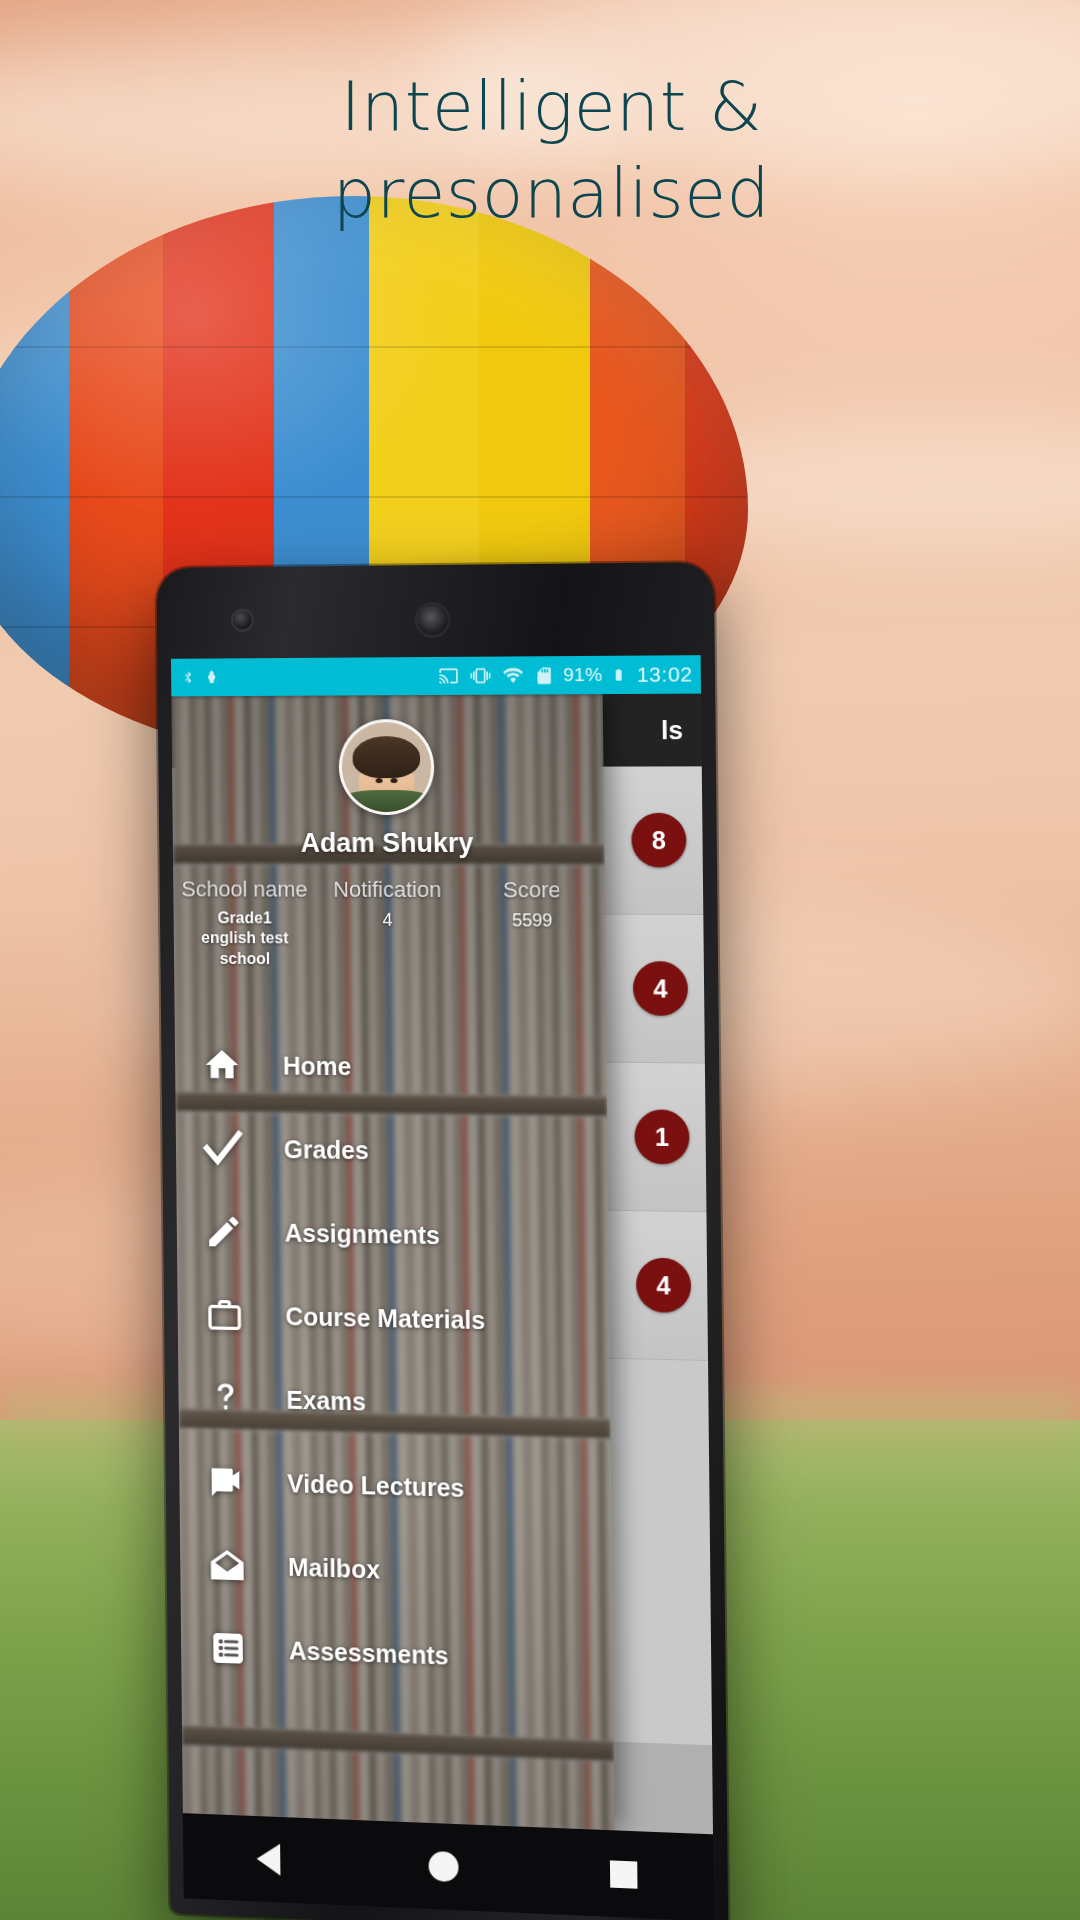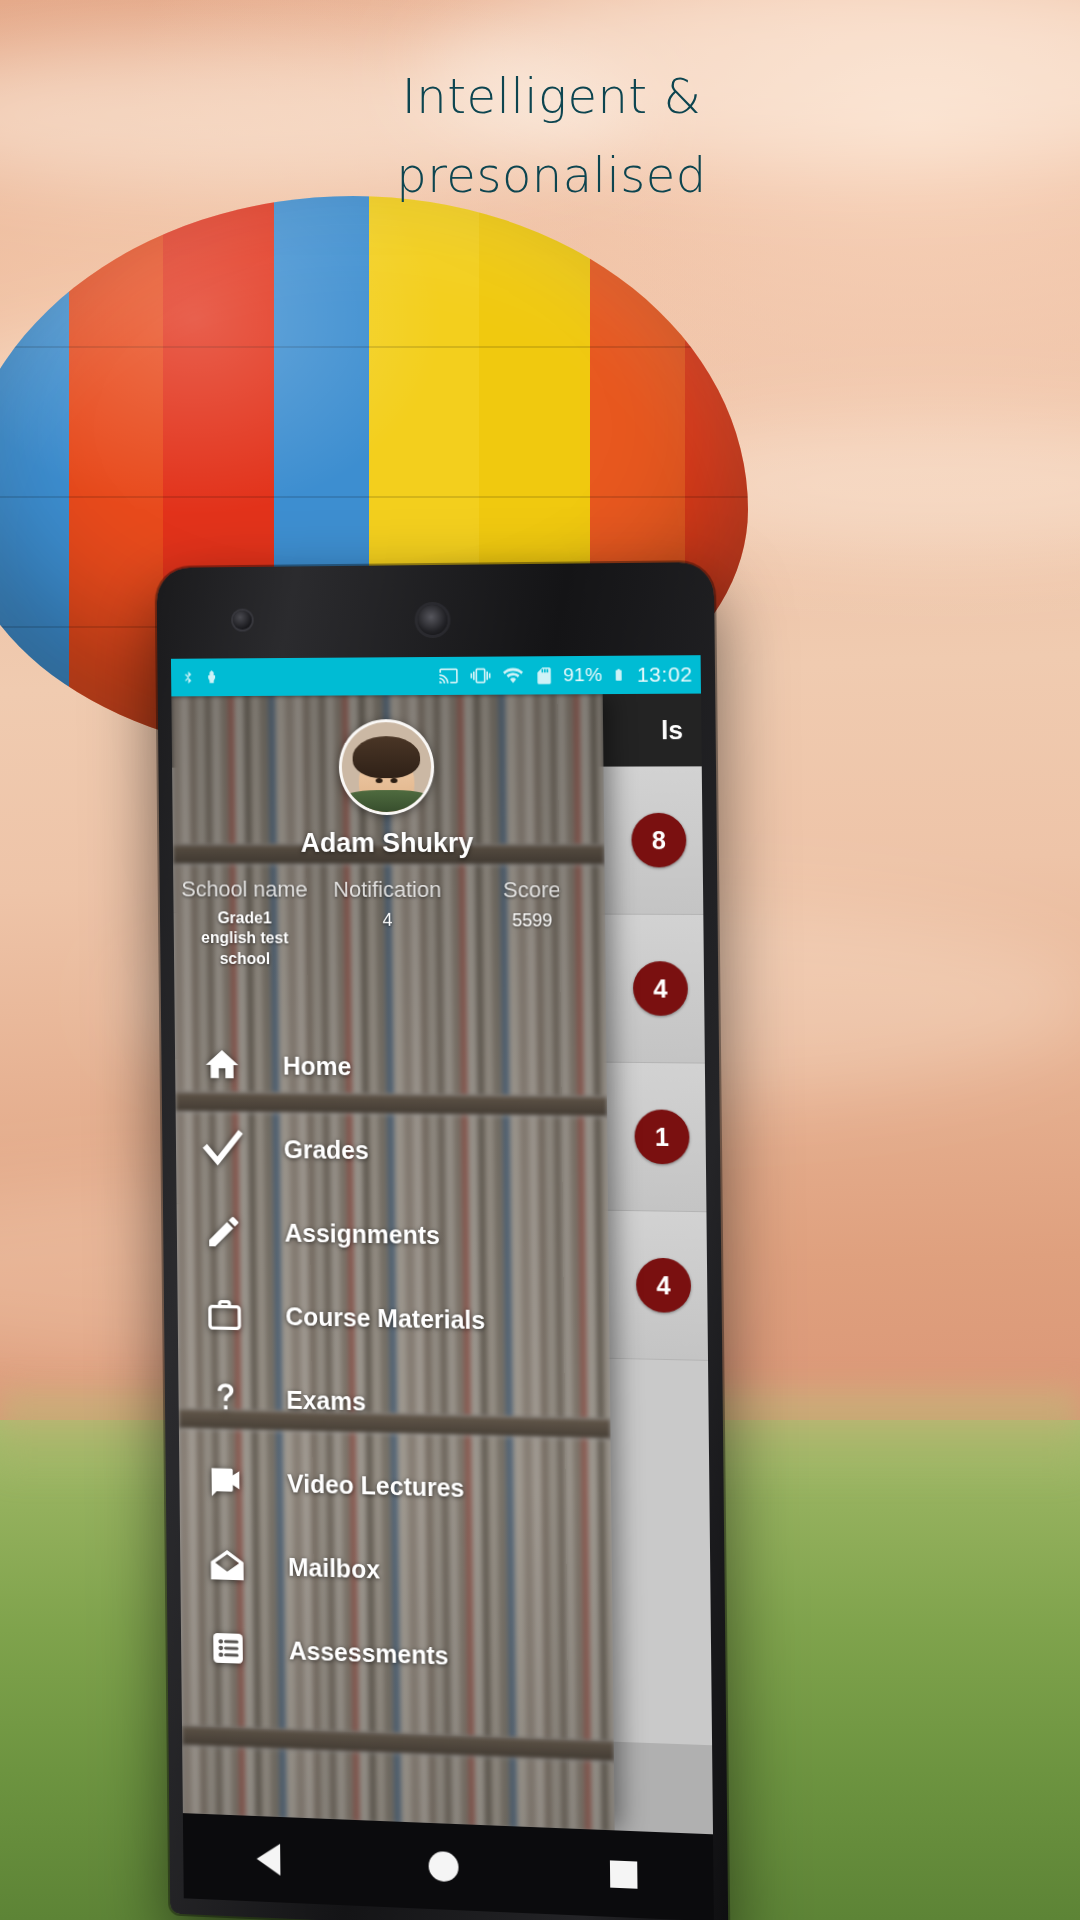--- a/index.html
+++ b/index.html
@@ -71,27 +71,27 @@
 
   
   #headline {
     position:absolute; left:0; top:72px; width:1080px;
     text-align:center; z-index:6;
   }
   #headline .ln {
     display:block;
     font-family:"DejaVu Sans", sans-serif;
     font-weight:300;
-    font-size:48px;
+    font-size:68px;
     line-height:1.02;
     letter-spacing:.5px;
     color:#0d4550;
     padding-left:23px;
   }
-  #headline .ln2 { margin-top:30px; }
+  #headline .ln2 { margin-top:18px; }
 
   
   #phone {
     position:absolute; left:152px; top:565px; width:560px; height:1360px;
     z-index:8;
     transform:perspective(2400px) rotateY(-5.5deg) rotateZ(-0.6deg);
     transform-origin:50% 0%;
   }
   .phone-body {
     position:absolute; inset:0;

